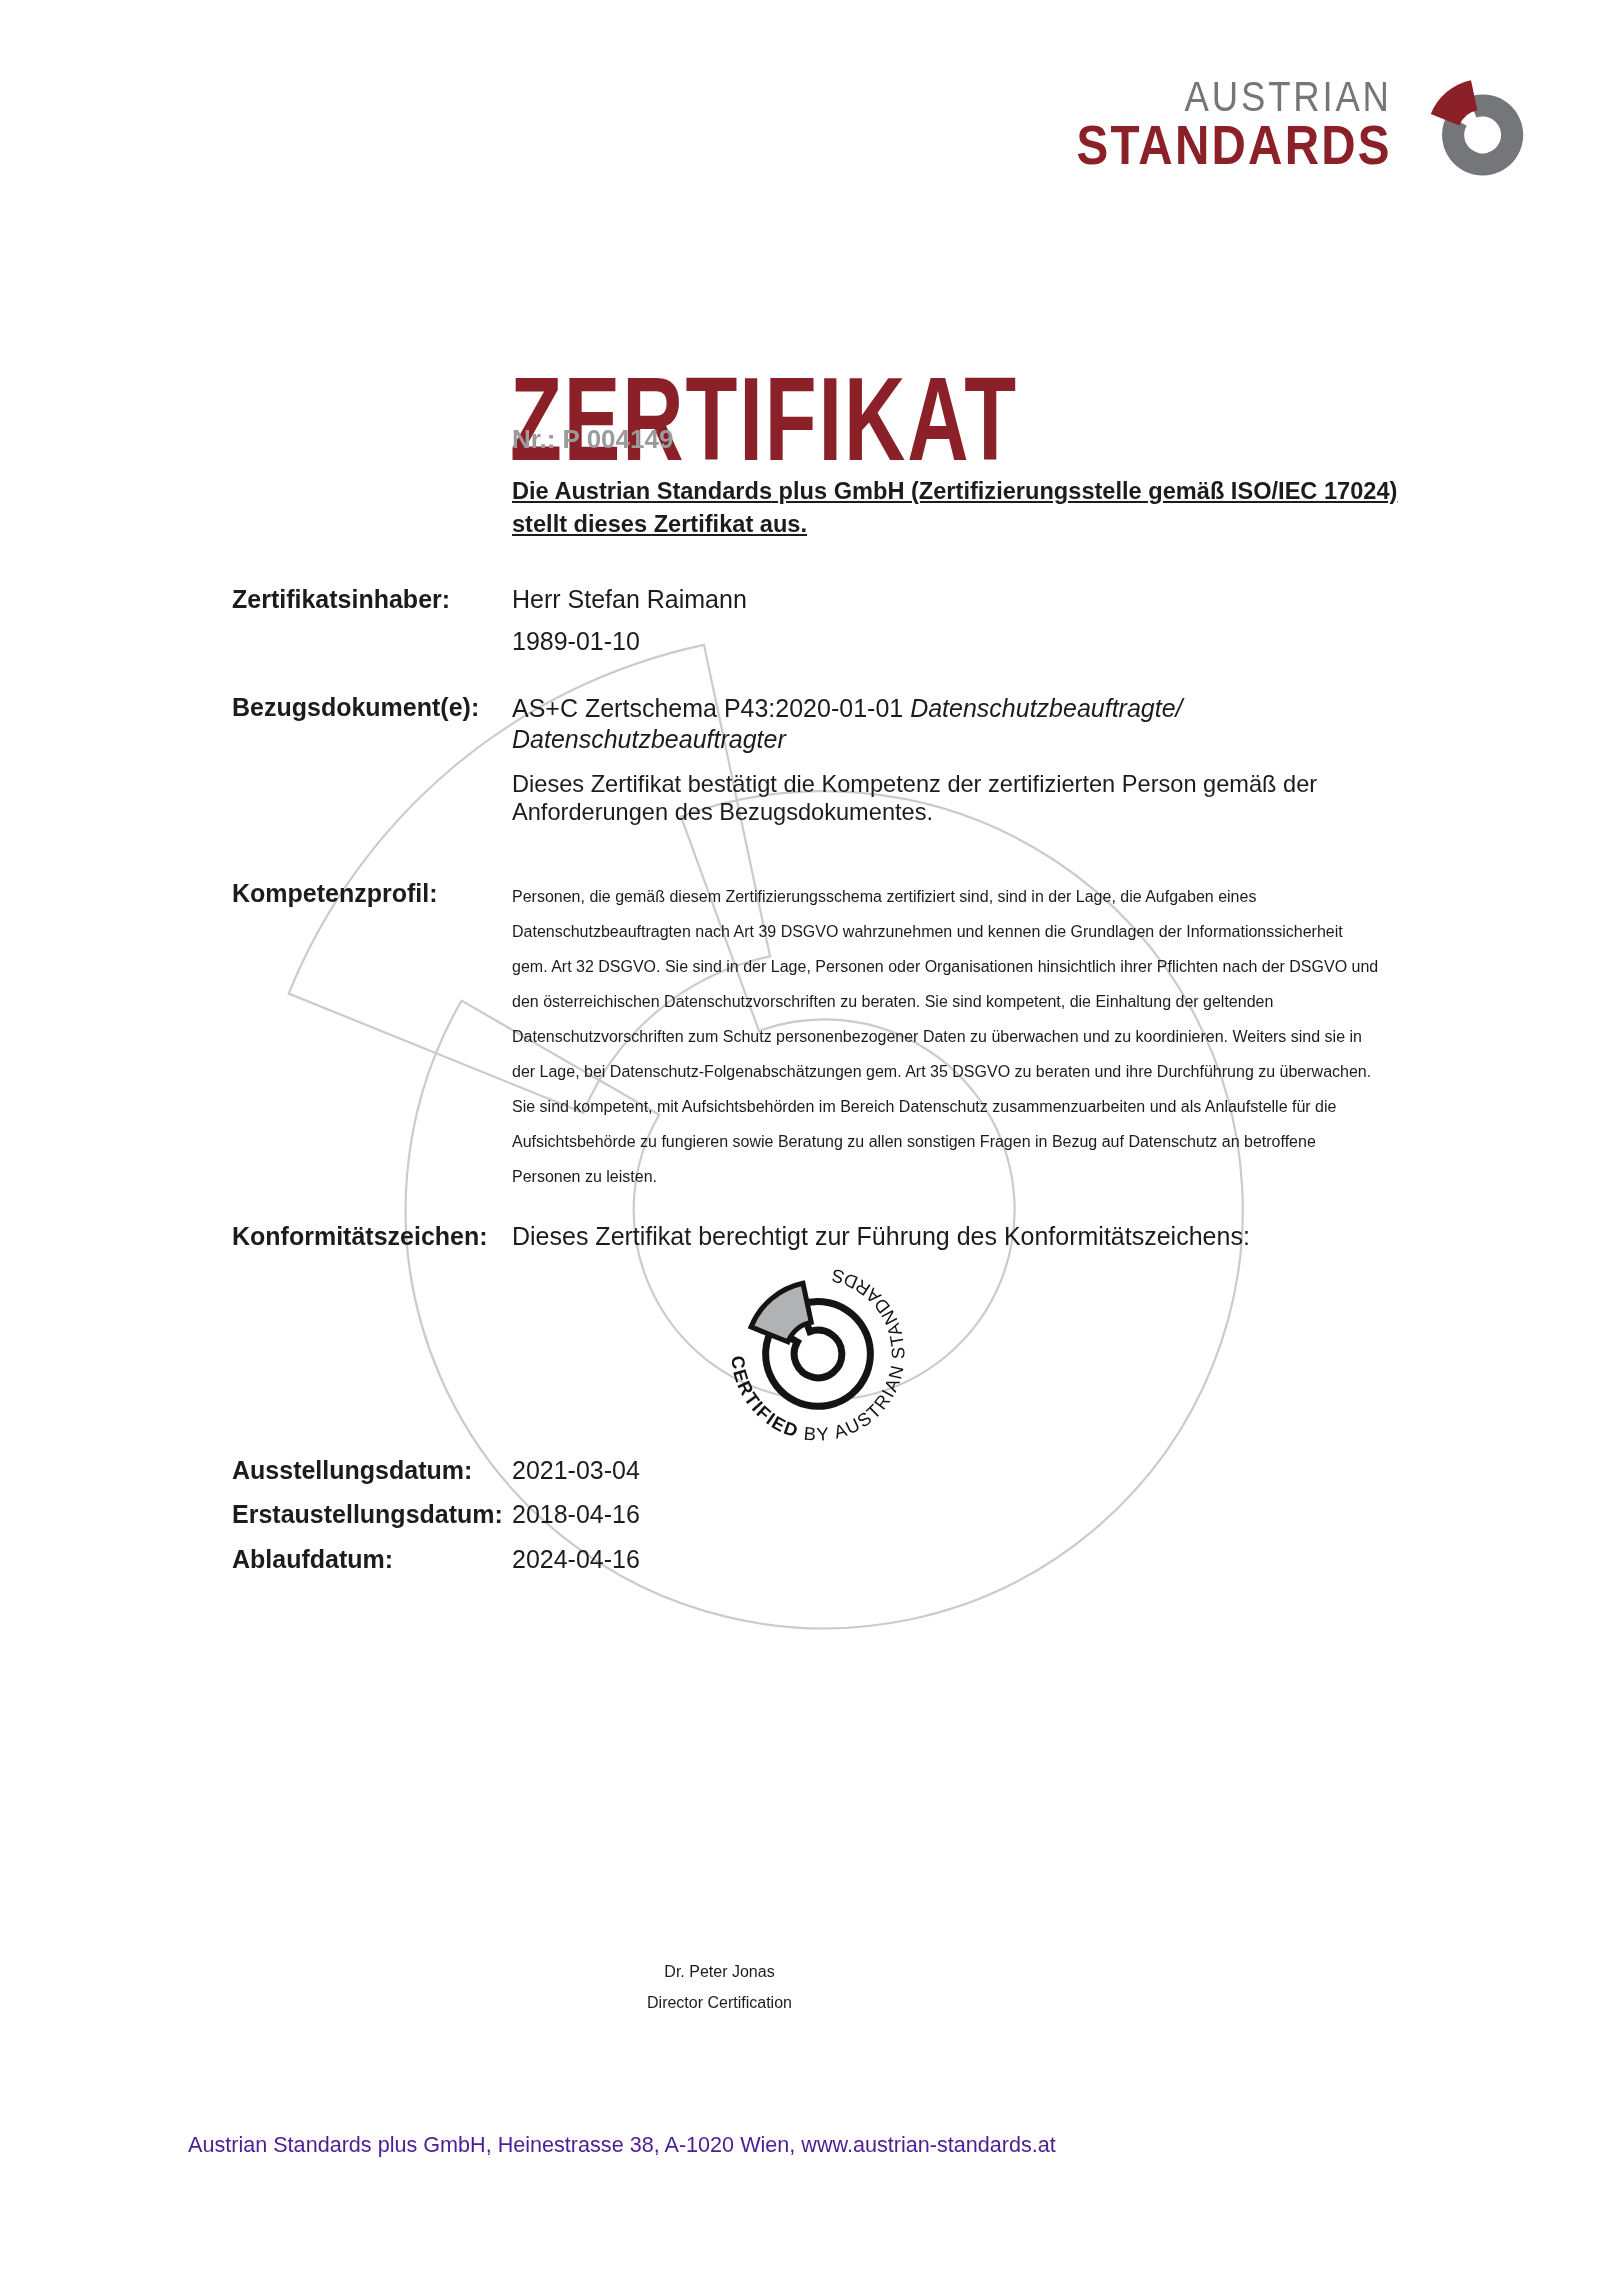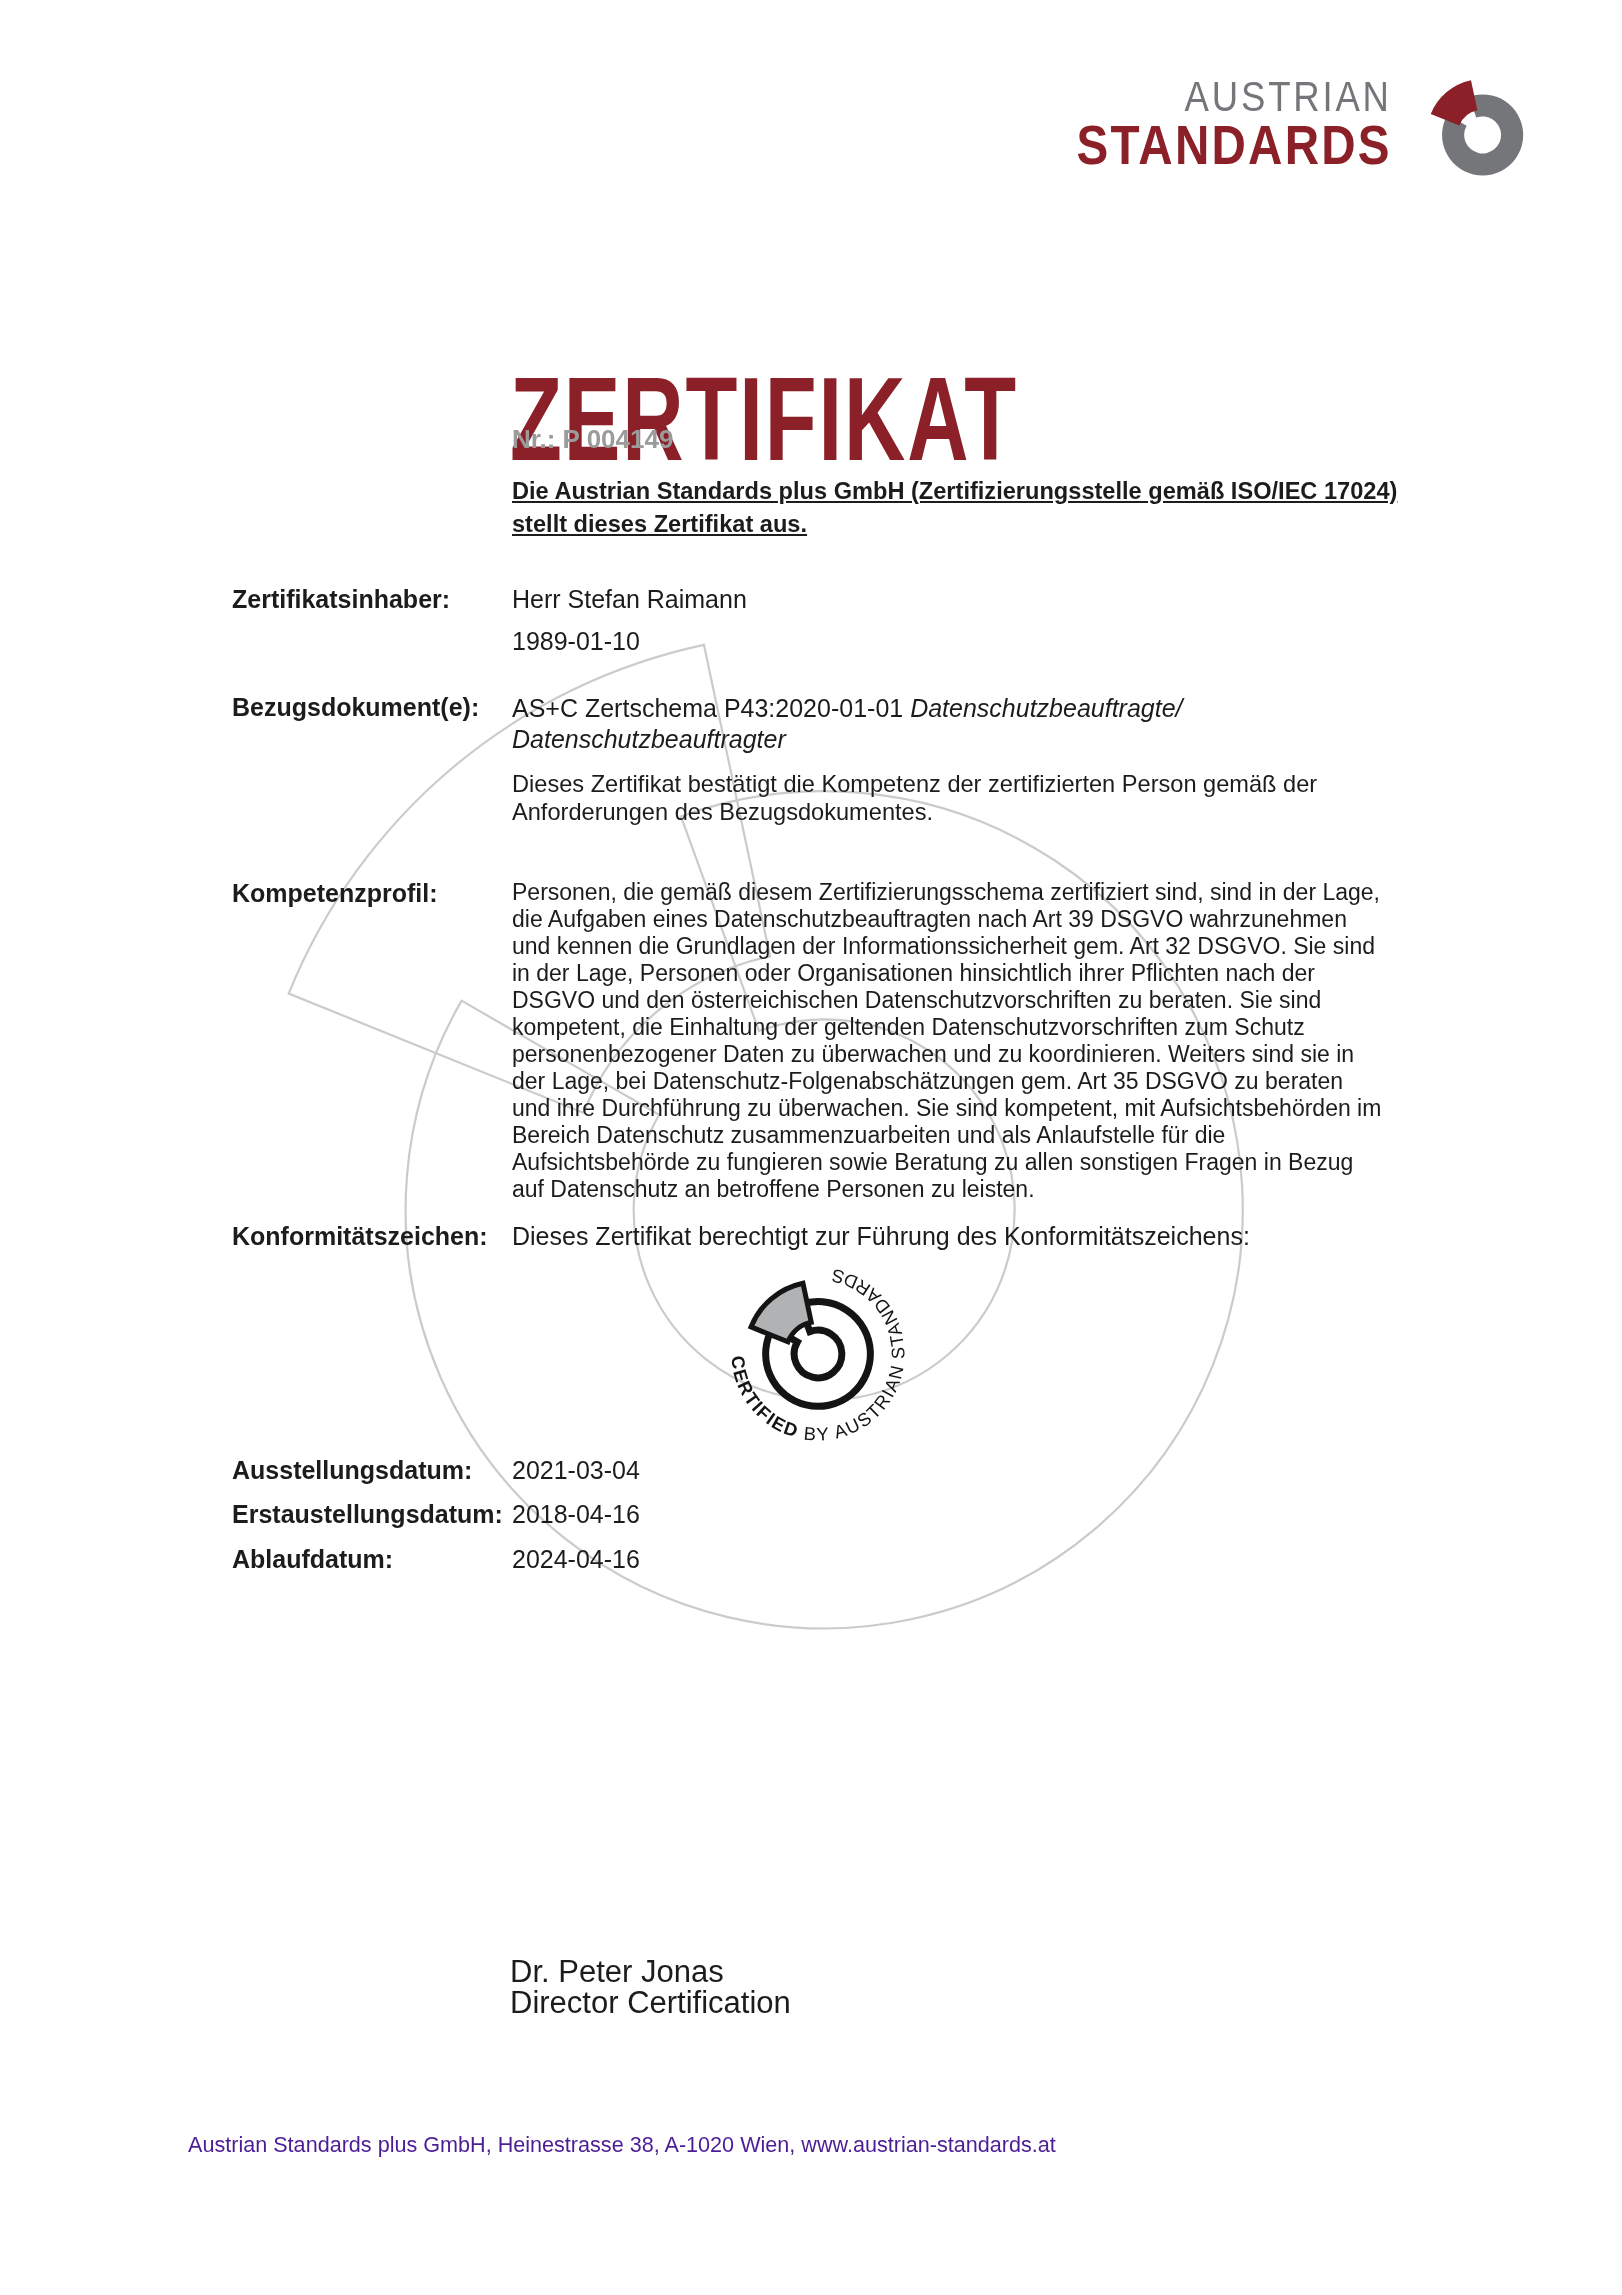--- a/index.html
+++ b/index.html
@@ -18,30 +18,30 @@
   #brand-mark{position:absolute;left:1421px;top:63px;}
   
   .doc-title{position:absolute;left:510px;top:281px;font-size:118px;line-height:119px;font-weight:700;
     color:#8b2028;white-space:nowrap;letter-spacing:2.6px;}
   .doc-title span{display:inline-block;transform:scale(0.72,1);transform-origin:0 50%;}
   .cert-no{position:absolute;left:512px;top:424px;font-size:26px;font-weight:700;color:#9b9b9b;text-align:center;}
   .intro{position:absolute;left:512px;top:475px;font-size:23.6px;font-weight:700;line-height:33px;width:949px;text-decoration:underline;}
   
   .label{position:absolute;left:188px;font-size:25px;font-weight:700;width:307px;margin-left:44px;}
   .value{position:absolute;left:512px;font-size:25px;width:903px;}
-  .para{font-size:23px;line-height:27px;width:870px;}
+  .para{font-size:16px;line-height:35px;width:870px;}
   .italic{font-style:italic;}
   
   #seal{position:absolute;left:710px;top:1246px;}
   #seal .ring{fill:#ffffff;stroke:#141414;stroke-width:7px;vector-effect:non-scaling-stroke;}
   #seal .wedge{fill:#b1b2b4;stroke:#141414;stroke-width:5px;vector-effect:non-scaling-stroke;}
   #seal text{font-family:"Liberation Sans",sans-serif;font-size:28px;letter-spacing:2.5px;fill:#141414;}
   #seal .b{font-weight:700;}
   
-  .signature{position:absolute;left:510px;top:1956px;width:419px;font-size:31px;line-height:31px;}
+  .signature{position:absolute;left:510px;top:1956px;width:419px;text-align:center;font-size:16px;line-height:31px;}
   
   .footer{position:absolute;left:188px;top:2130px;font-size:21.6px;line-height:29px;color:#4c1d95;width:1308px;}
 </style>
 </head>
 <body>
 
 <svg id="watermark" viewBox="0 0 2480 3509" aria-hidden="true">
   <g transform="translate(1260,1850) scale(640)">
     <path d="M -0.866 -0.5 A 1 1 0 1 0 -0.342 -0.94 L -0.1556 -0.4277 A 0.455 0.455 0 1 1 -0.394 -0.2275 Z"></path>
     <path d="M -1.279 -0.517 A 1.38 1.38 0 0 1 -0.287 -1.35 L -0.129 -0.606 A 0.62 0.62 0 0 0 -0.575 -0.232 Z"></path>

